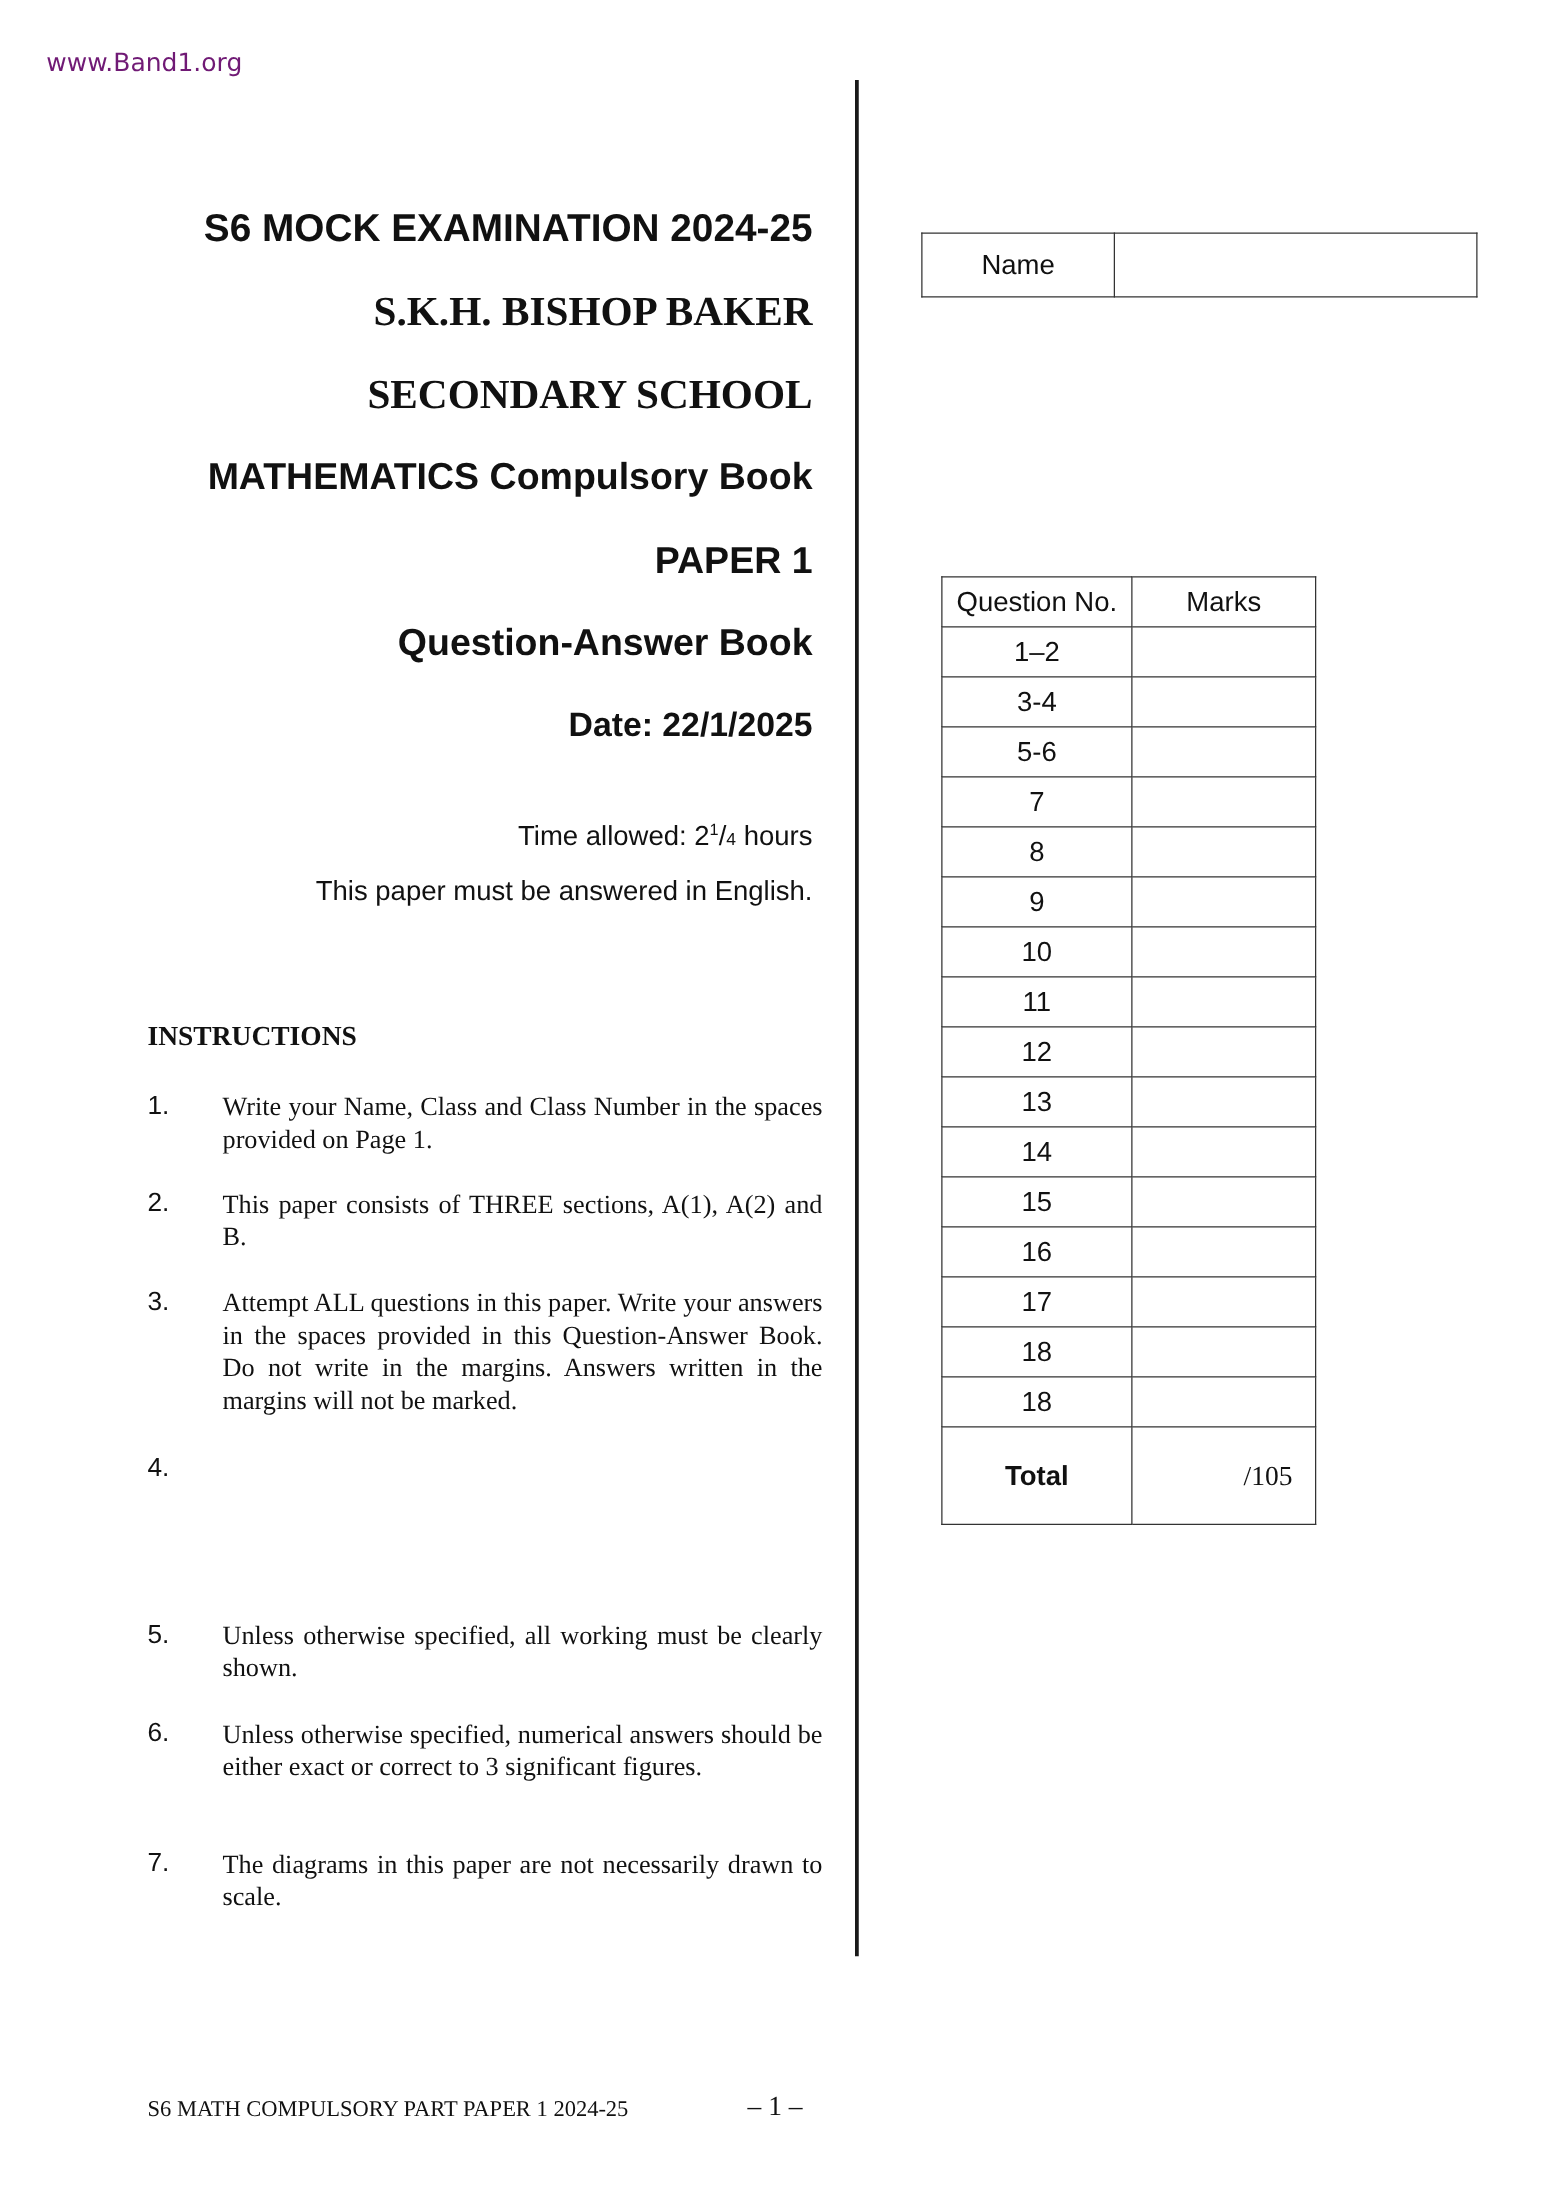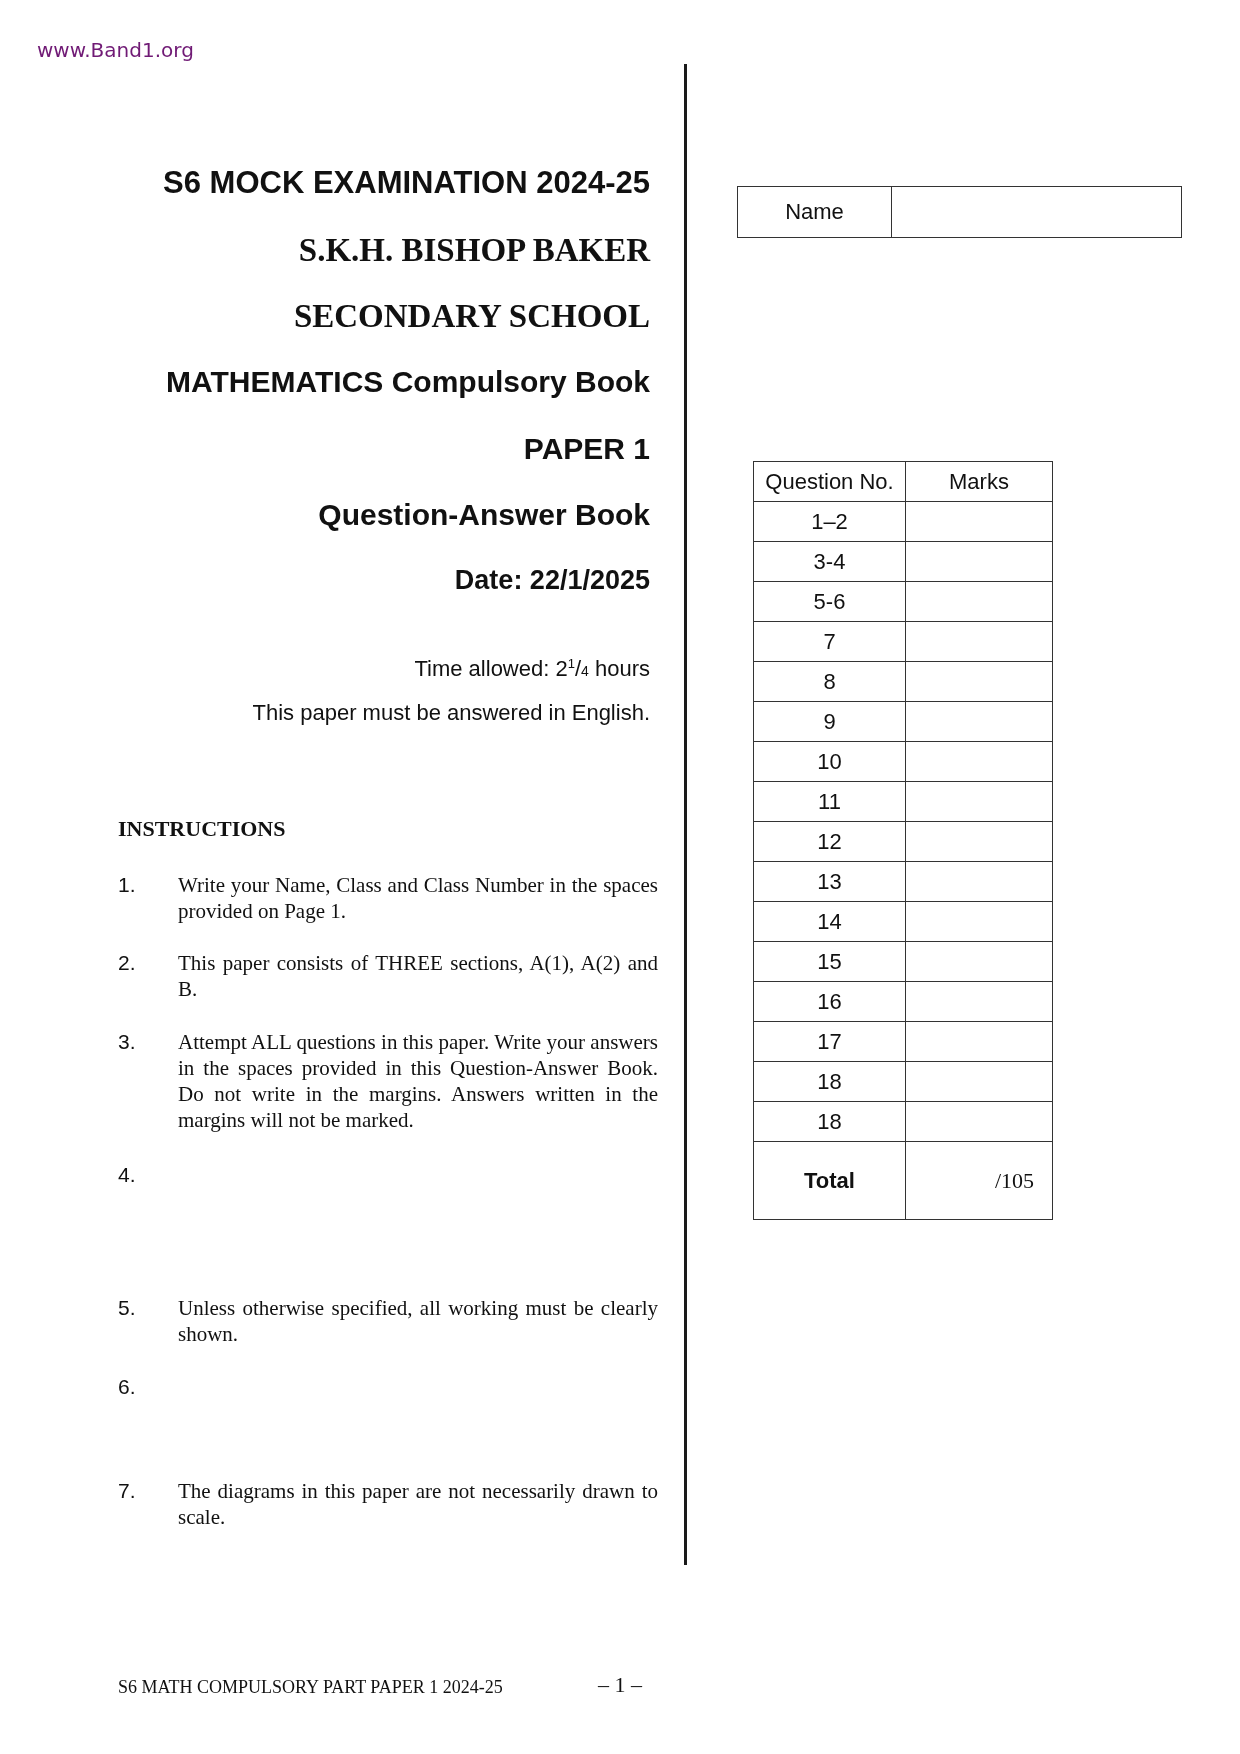--- a/index.html
+++ b/index.html
@@ -87,20 +87,21 @@
 </div>
 <div class="abs instr" style="top:1162px">
   <span class="num">4.</span>
 </div>
 <div class="abs instr" style="top:1295px">
   <span class="num">5.</span>
   <div class="txt">Unless otherwise specified, all working must be clearly shown.</div>
 </div>
 <div class="abs instr" style="top:1374px">
   <span class="num">6.</span>
+  <div class="txt">Unless otherwise specified, numerical answers should be either exact or correct to 3 significant figures.</div>
 </div>
 <div class="abs instr" style="top:1478px">
   <span class="num">7.</span>
   <div class="txt">The diagrams in this paper are not necessarily drawn to scale.</div>
 </div>
 
 <table class="abs marktab">
   <tbody>
       <tr>
     <td class="qcol">Question No.</td>

